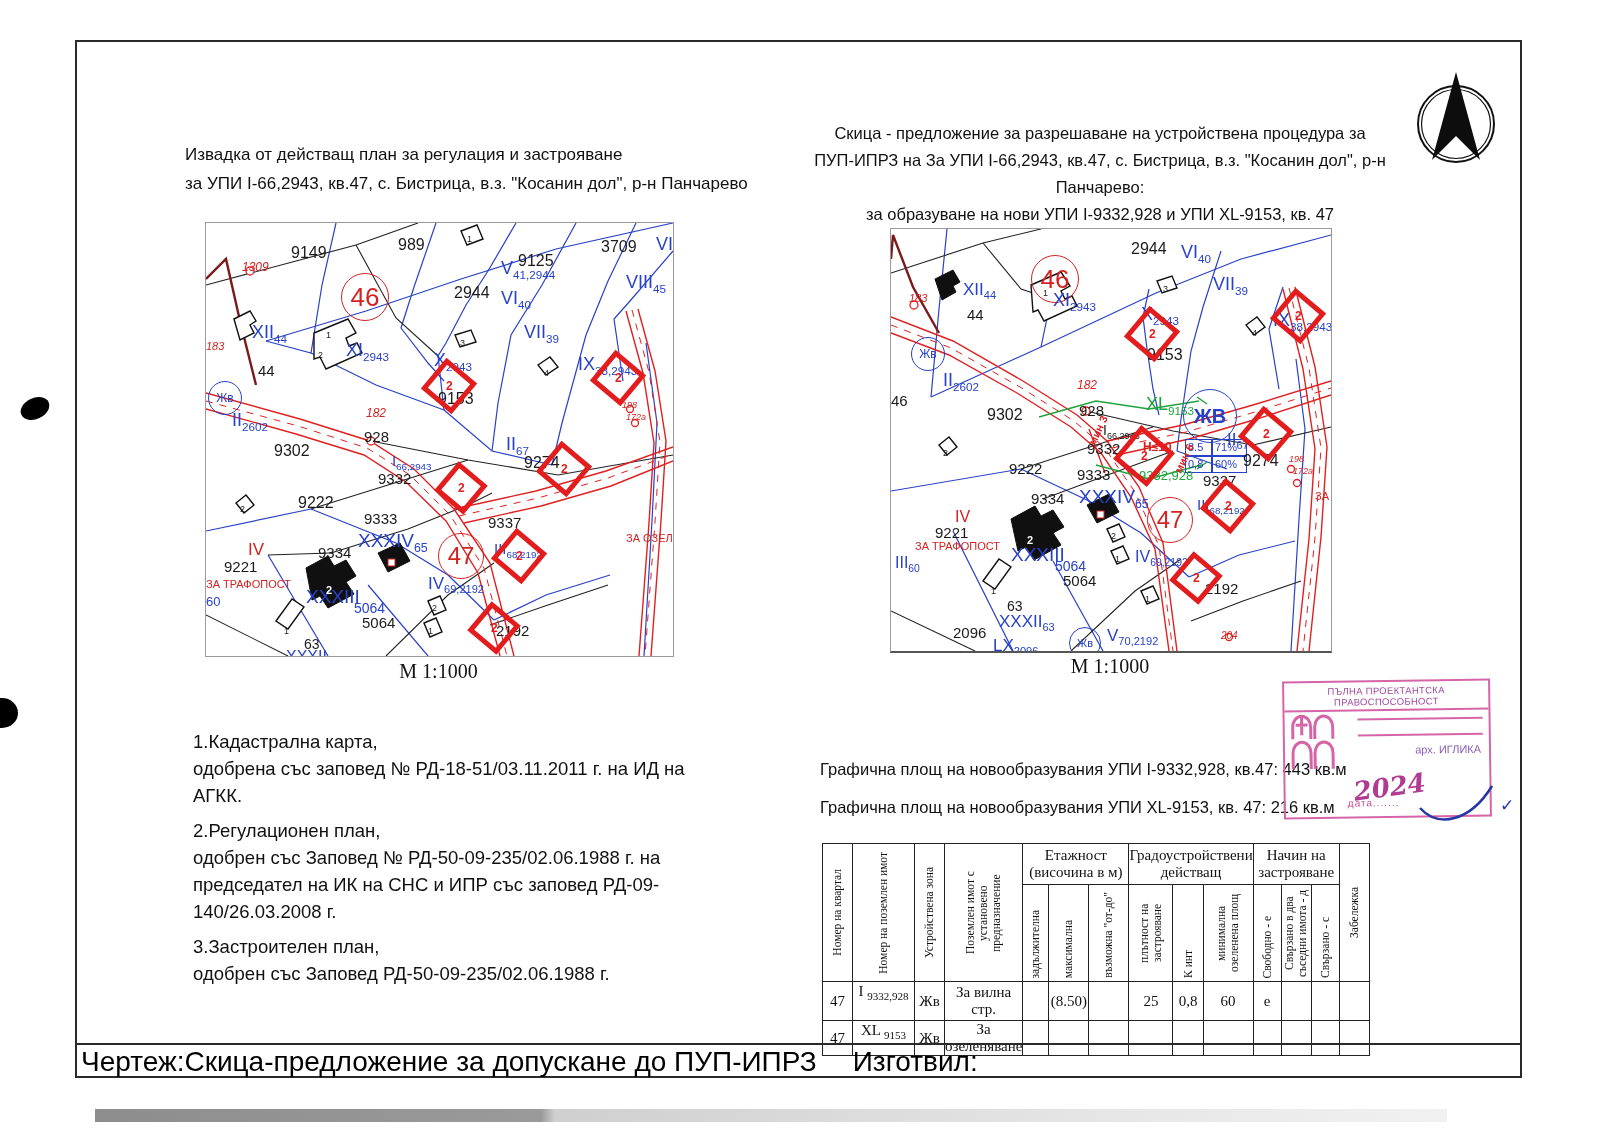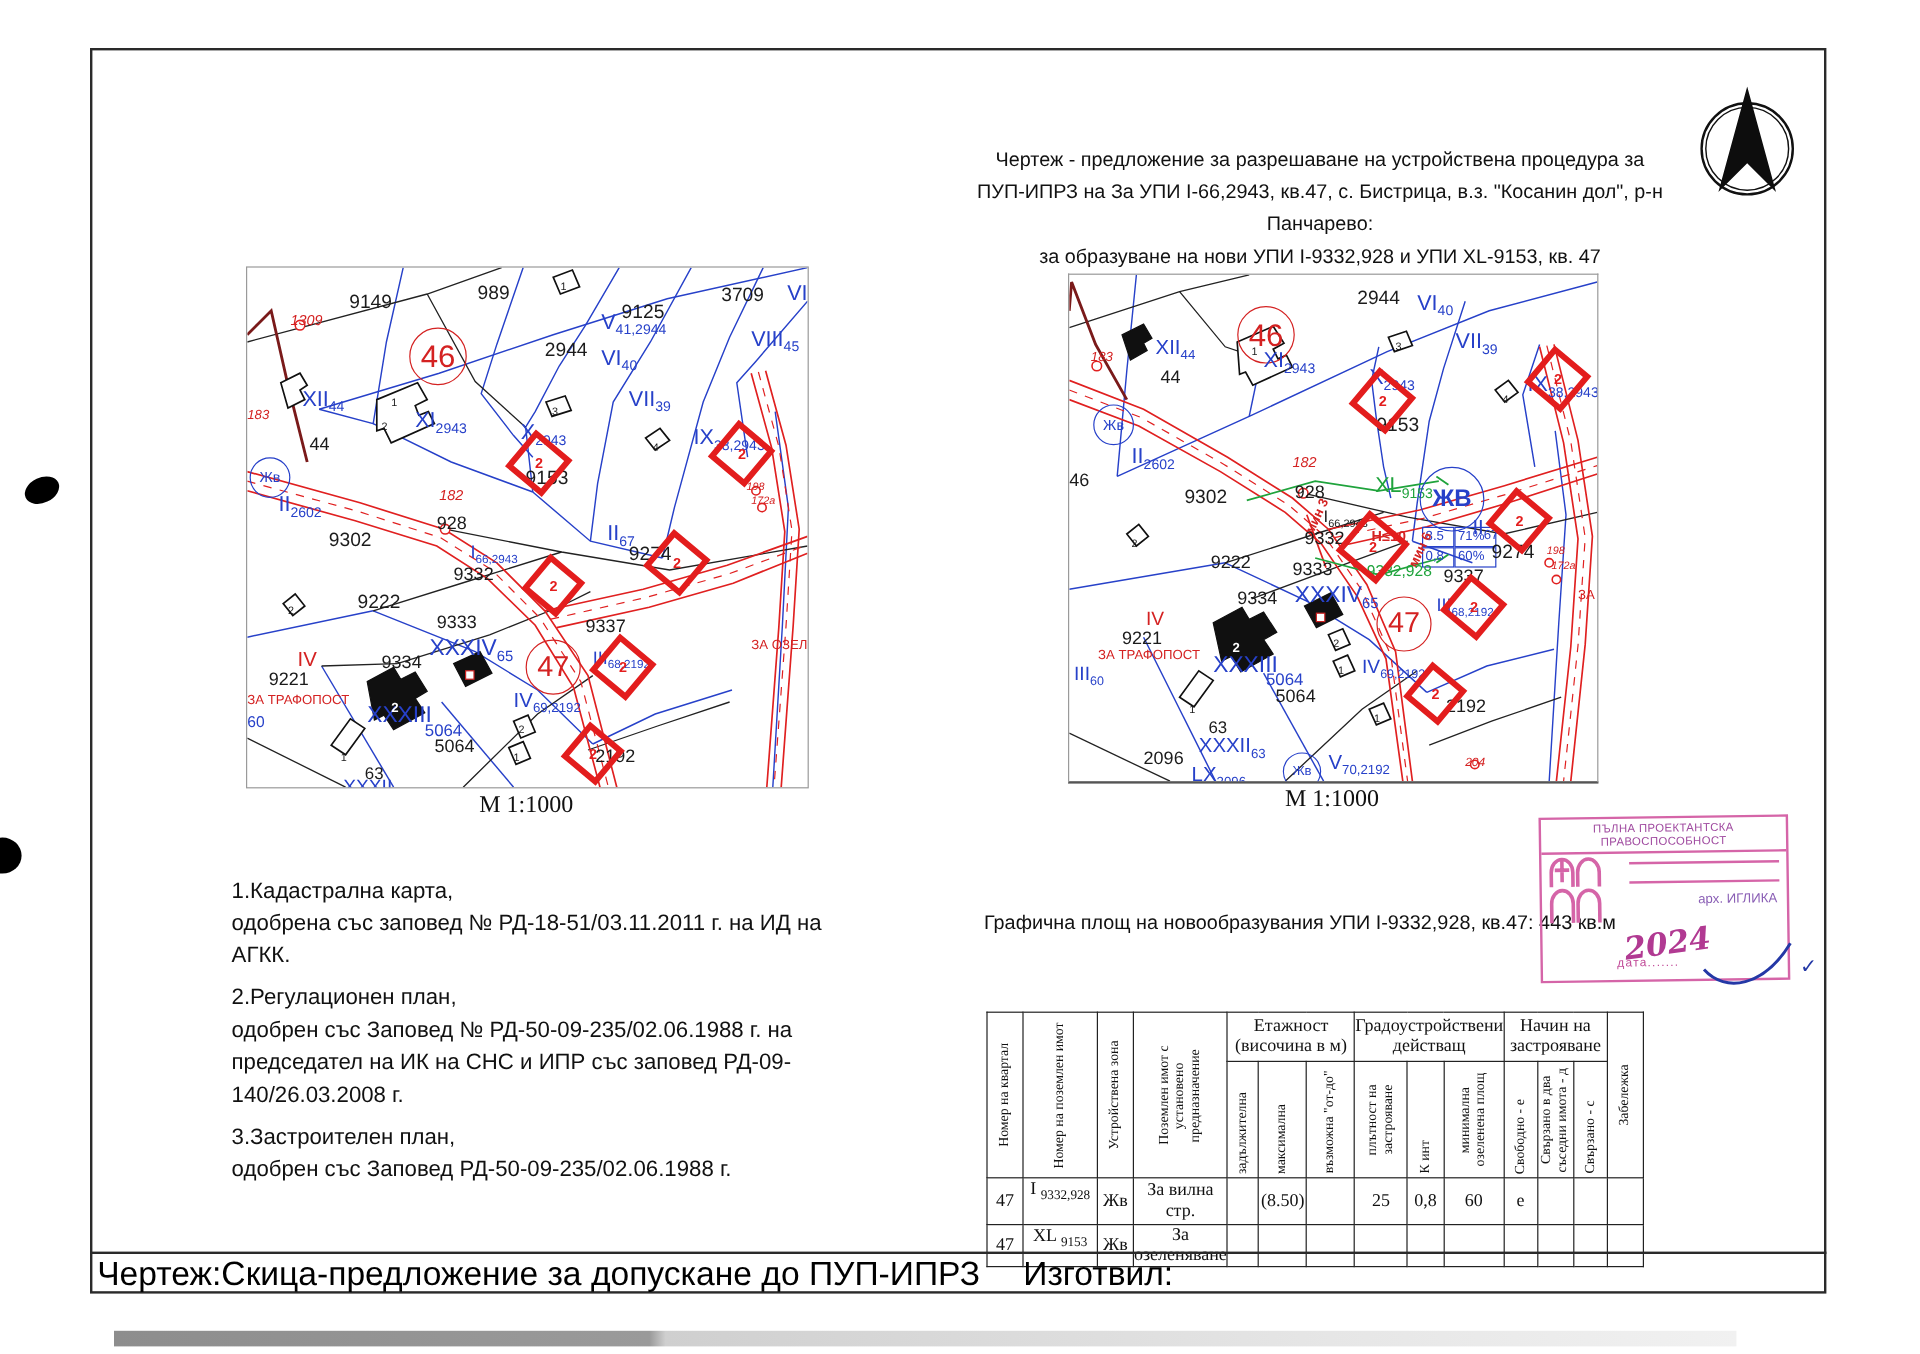--- a/index.html
+++ b/index.html
@@ -74,23 +74,27 @@
   <div class="hole2"></div>
 
   <div class="north">
     <svg width="112" height="112" viewBox="0 0 112 112">
       <circle cx="58" cy="52" r="38" fill="none" stroke="#111" stroke-width="2"></circle>
       <circle cx="58" cy="52" r="34.5" fill="none" stroke="#111" stroke-width="1.2"></circle>
       <polygon points="58,0 82,88 58,64 34,88" fill="#0d0d0d"></polygon>
     </svg>
   </div>
 
+  <div class="title-left">
+    <div>Извадка от действащ план за регулация и застрояване</div>
+    <div>за УПИ I-66,2943, кв.47,  с. Бистрица, в.з. "Косанин дол", р-н Панчарево</div>
+  </div>
 
   <div class="title-right">
-    <div>Чертеж - предложение за разрешаване на устройствена процедура за</div>
+    <div>Скица - предложение за разрешаване на устройствена процедура за</div>
     <div>ПУП-ИПРЗ на За УПИ I-66,2943, кв.47,  с. Бистрица, в.з. "Косанин дол", р-н Панчарево:</div>
     <div>за образуване на нови  УПИ I-9332,928 и УПИ XL-9153, кв. 47</div>
   </div>
 
   <div class="map map-left">
     <svg class="lines" width="467" height="433" viewBox="0 0 467 433">
       <g stroke="#2741c9" stroke-width="1.2" fill="none">
         <path d="M60,118 L160,88 255,56 350,26 467,0"></path>
         <path d="M130,0 L116,62 105,130 60,118"></path>
         <path d="M105,130 L170,162 238,187"></path>
@@ -419,20 +423,21 @@
       <div>одобрен със  Заповед № РД-50-09-235/02.06.1988 г. на председател на ИК на СНС и ИПР със заповед РД-09-140/26.03.2008 г.</div>
     </div>
     <div class="note">
       <div class="note-h">3.Застроителен план,</div>
       <div>одобрен със Заповед РД-50-09-235/02.06.1988 г.</div>
     </div>
   </div>
 
   <div class="areas">
     <div>Графична площ на новообразувания  УПИ I-9332,928, кв.47: 443 кв.м</div>
+    <div>Графична площ на новообразувания УПИ XL-9153, кв. 47: 216 кв.м</div>
   </div>
 
   <div class="stamp">
     <div class="stamp-h">ПЪЛНА ПРОЕКТАНТСКА ПРАВОСПОСОБНОСТ</div>
     <div class="stamp-logo">
       <svg width="52" height="64" viewBox="0 0 52 64">
         <g stroke="#d565a8" stroke-width="3" fill="none">
           <path d="M4,30 v-12 a9,11 0 0 1 18,0 v12"></path>
           <path d="M26,30 v-12 a9,11 0 0 1 18,0 v12"></path>
           <path d="M4,60 v-16 a9,11 0 0 1 18,0 v16"></path>

